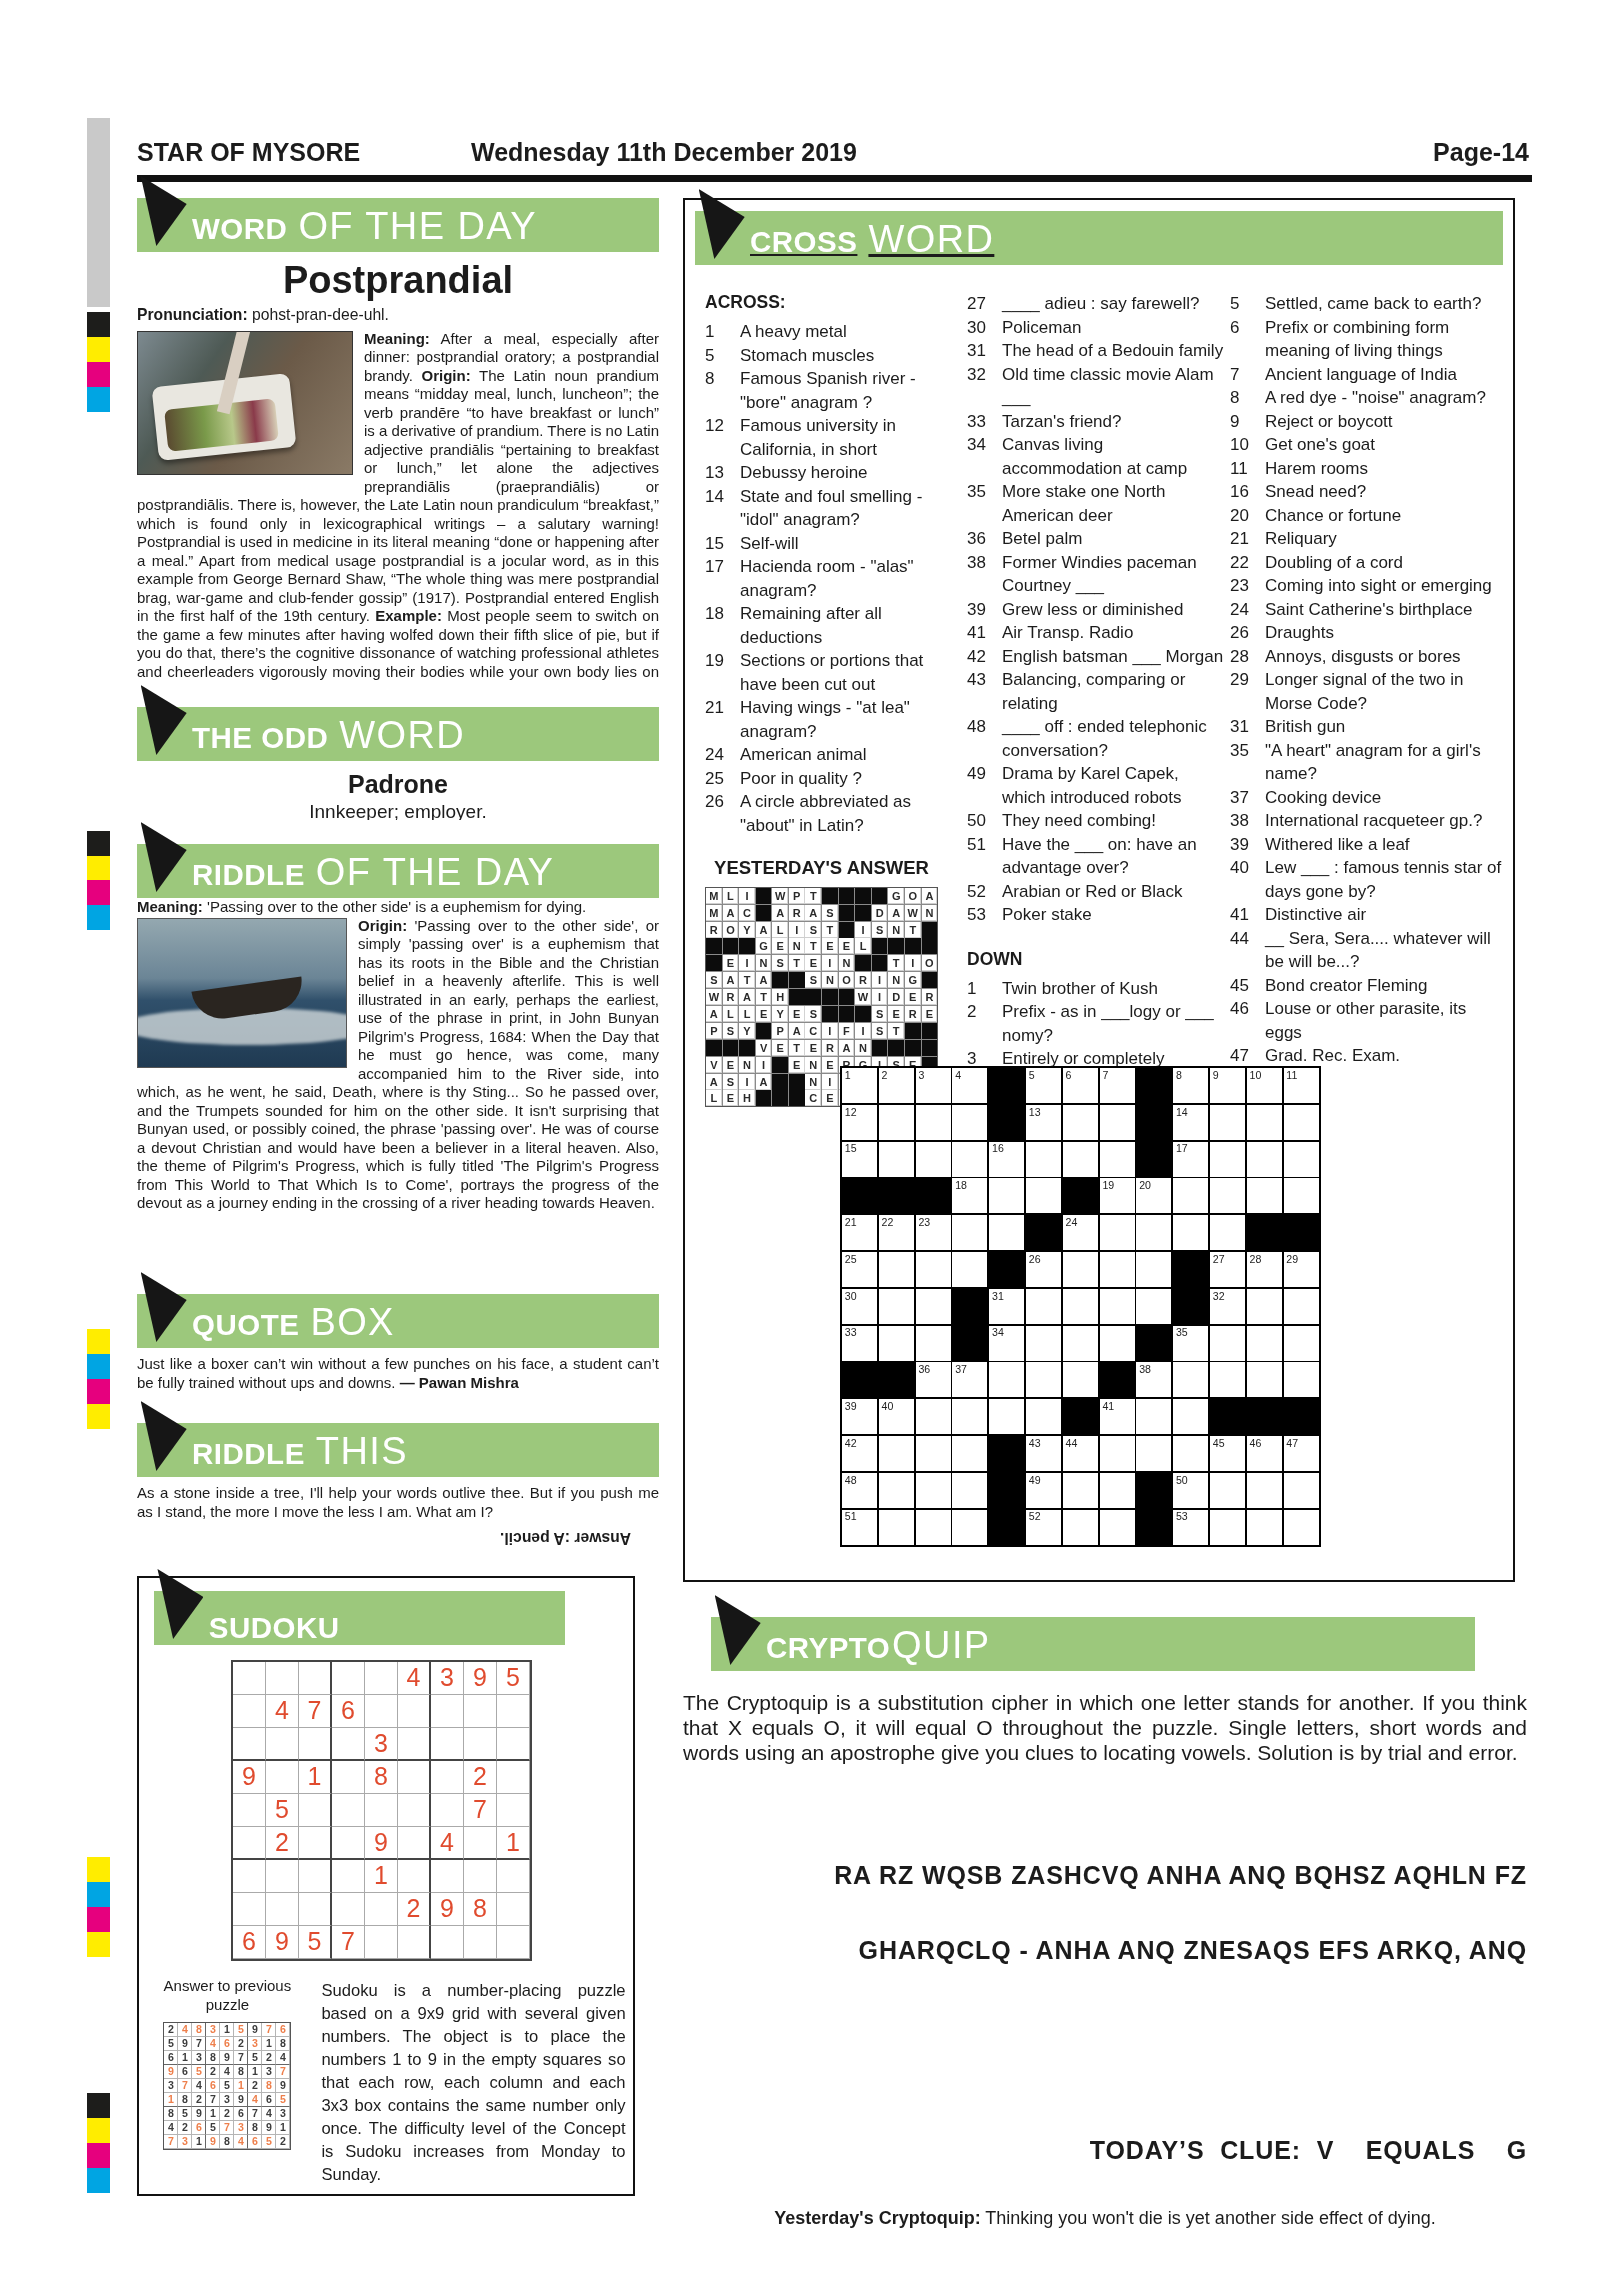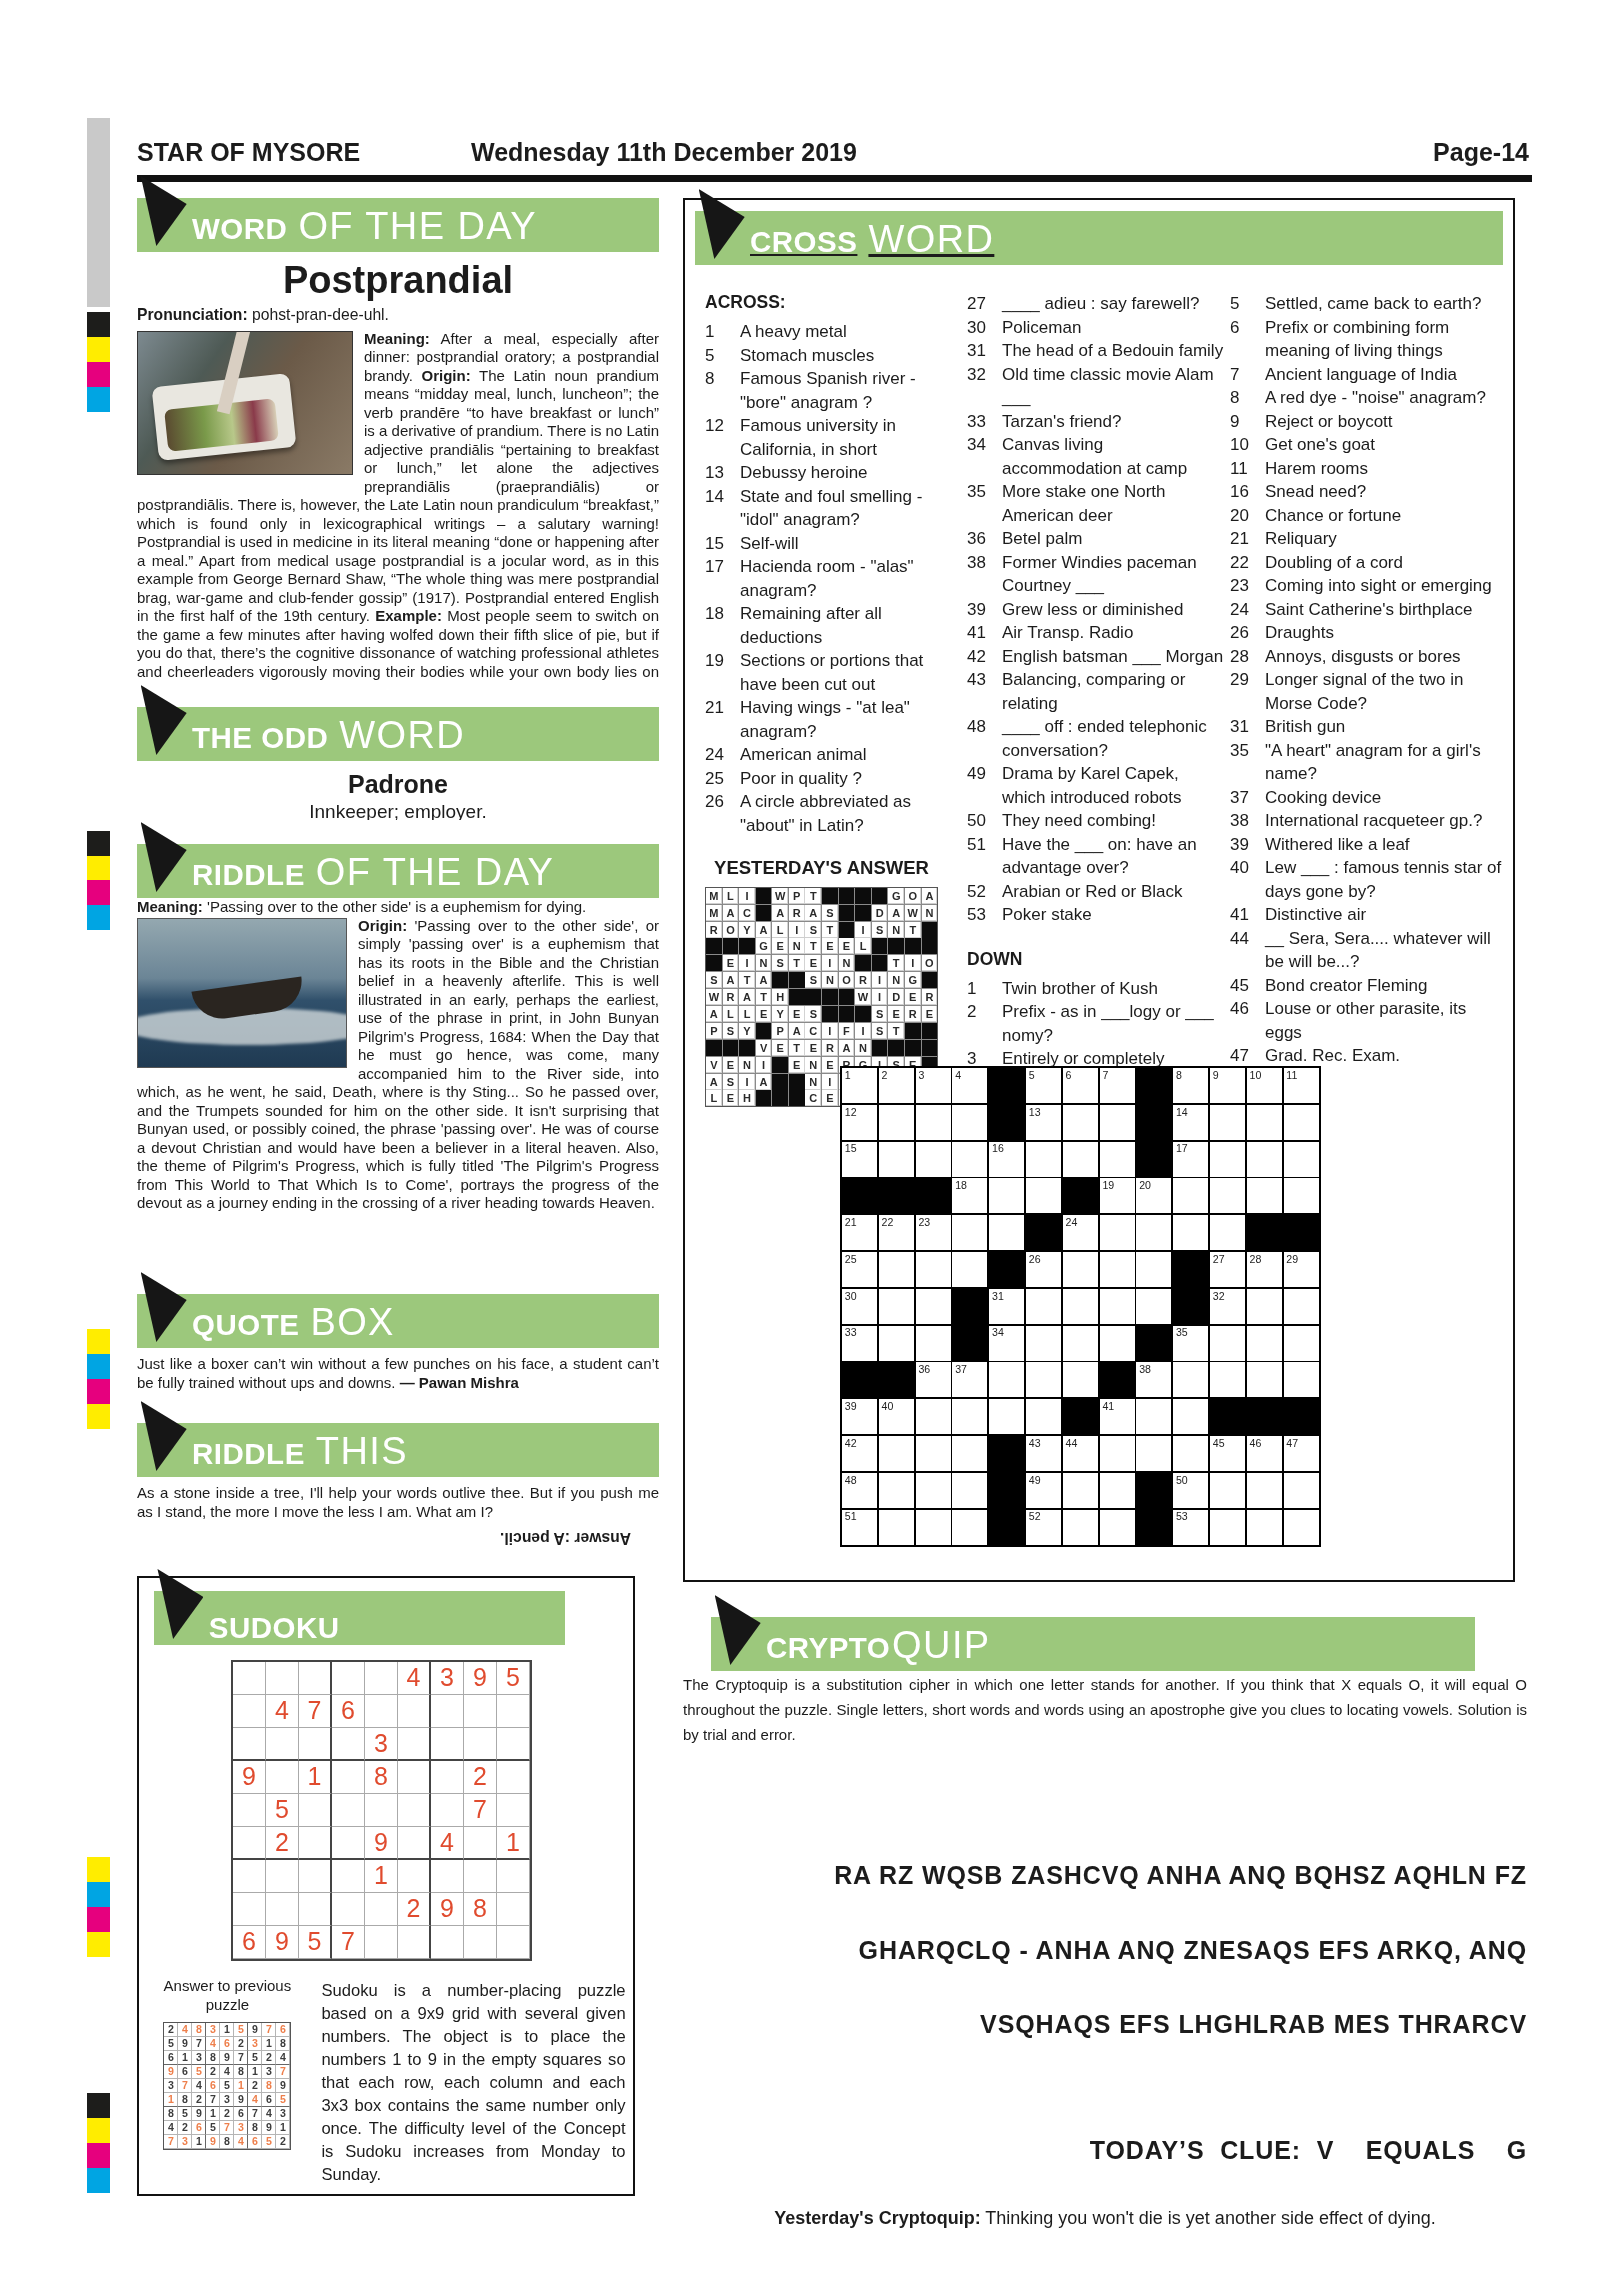--- a/index.html
+++ b/index.html
@@ -79,21 +79,21 @@
          font-size:11px;font-weight:700;color:#2a2a2a;box-shadow:inset -0.9px -0.9px 0 #cfcfcf;}
   .acell.blk{background:#0c0c0c;box-shadow:none;}
   .main-grid{position:absolute;left:155px;top:866px;display:grid;grid-template-columns:repeat(13,35px);
              grid-auto-rows:35px;gap:1.8px;background:#000;border:2.8px solid #000;width:max-content;}
   .mcell{background:#fff;position:relative;}
   .mcell.blk{background:#000;}
   .mcell .mnum{position:absolute;top:0.9px;left:2.8px;font-size:10.6px;color:#222;}
   
   .cq{position:absolute;left:683px;top:1593px;width:844px;height:670px;}
   .cq .banner{margin:24px 0 0 28px;width:764px;}
-  .cq-intro{font-size:15px;line-height:25px;text-align:justify;margin:1px 0 0 0;}
+  .cq-intro{font-size:21px;line-height:25px;text-align:justify;margin:19px 0 0 0;}
   .cq-line{position:absolute;left:0;width:100%;text-align:right;font-size:25px;font-weight:700;letter-spacing:0.9px;white-space:pre;}
   .cq-yest{position:absolute;left:0;width:100%;text-align:center;font-size:18px;}
   .cq-yest b{font-weight:700;}
   b.inl{font-weight:700;}
 </style>
 </head>
 <body>
 
 <div class="page">
 
@@ -1143,21 +1143,20 @@
 
   <div class="cq">
     <div class="banner">
       <span class="corner"></span>
       <span class="b-bold" style="margin-right:1.8px;">CRYPTO</span>
       <span class="b-light">QUIP</span>
     </div>
     <div class="cq-intro">The Cryptoquip is a substitution  cipher in which  one letter stands for another. If you think that  X equals O,  it  will equal O throughout the puzzle. Single letters, short words and words using an apostrophe give you clues to locating vowels. Solution is by trial and error.</div>
     <div class="cq-line" style="top:268px;">RA RZ WQSB ZASHCVQ ANHA ANQ BQHSZ AQHLN FZ</div>
     <div class="cq-line" style="top:343px;">GHARQCLQ - ANHA ANQ ZNESAQS EFS ARKQ, ANQ</div>
-    <div class="cq-line" style="top:417px;">VSQHAQS EFS LHGHLRAB MES THRARCV</div>
     <div class="cq-line" style="top:543px;">TODAY’S  CLUE:  V    EQUALS    G</div>
     <div class="cq-yest" style="top:615px;">
       <b>Yesterday's  Cryptoquip:</b><span> Thinking you won't die is yet another side effect of dying.</span>
     </div>
   </div>
 
 </div>
 
 
 </body></html>

